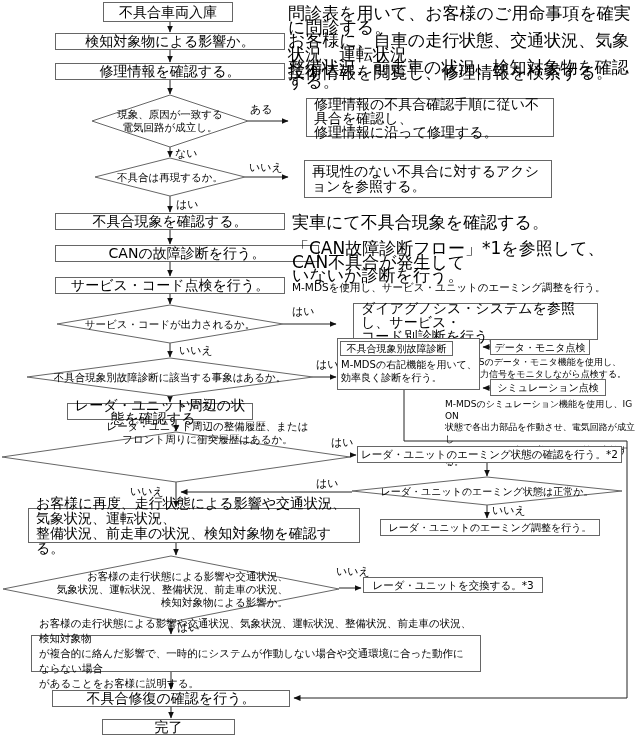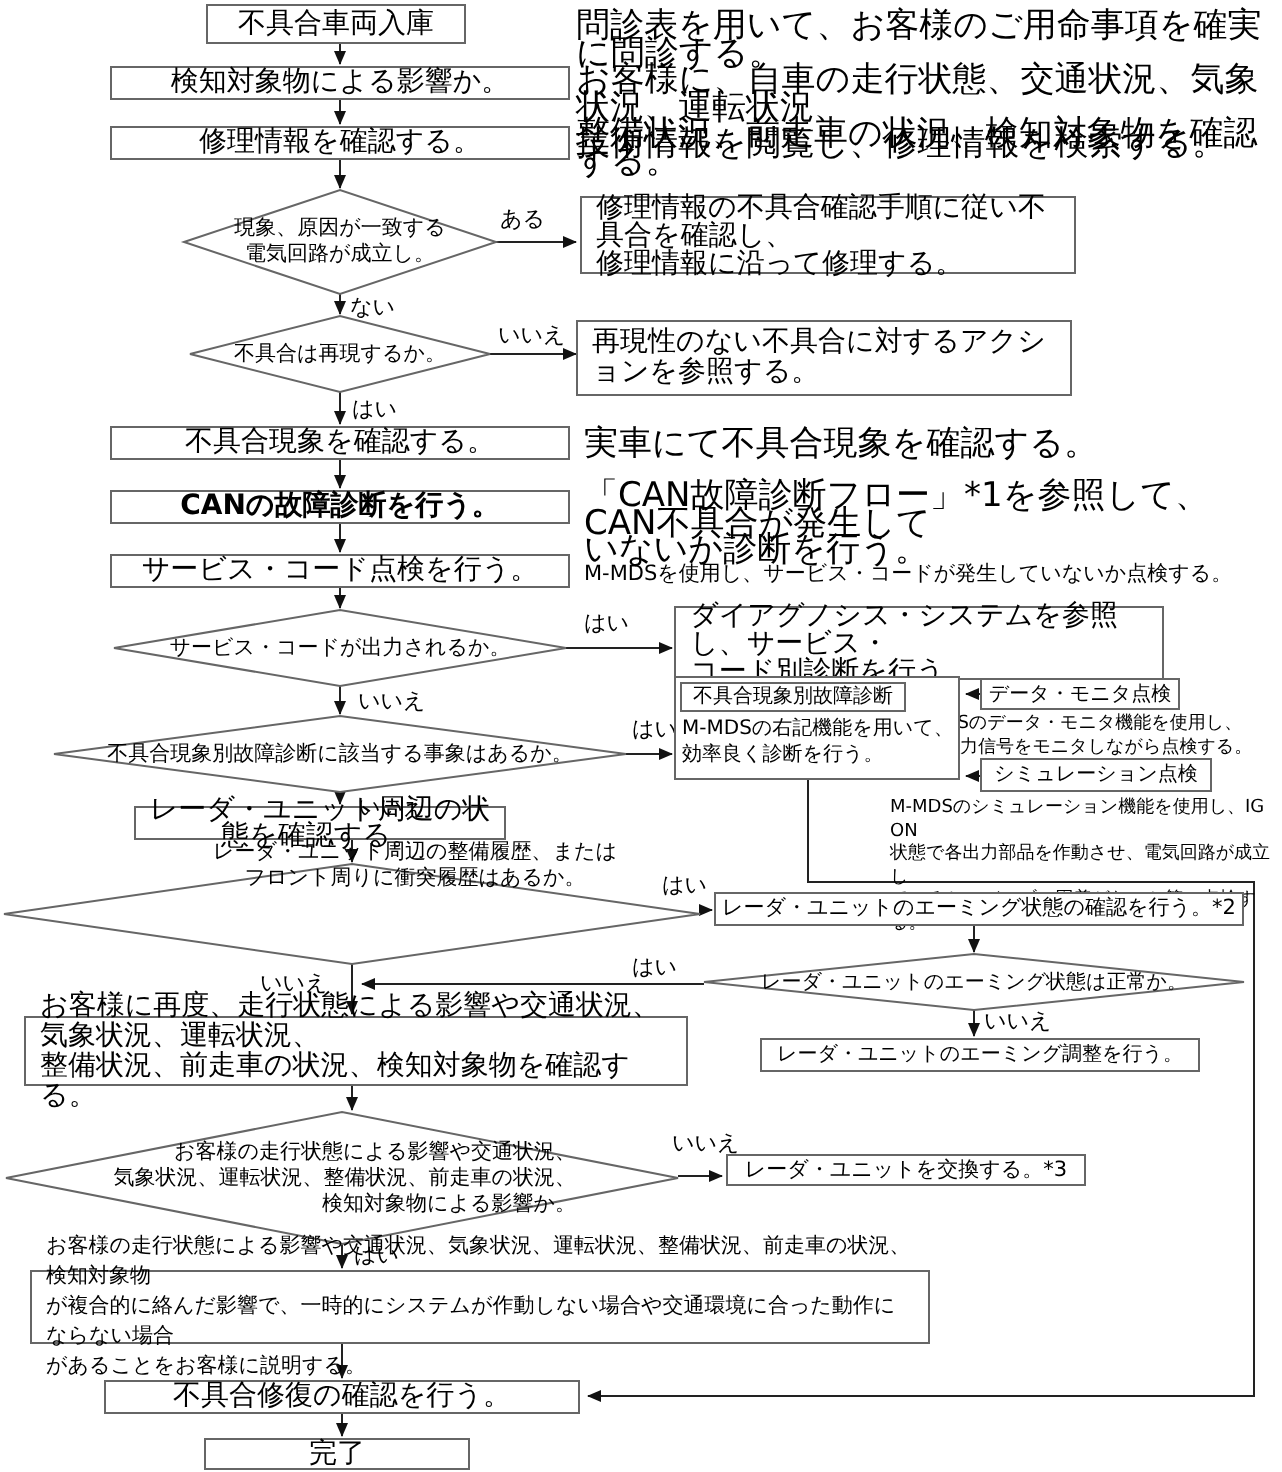--- a/index.html
+++ b/index.html
@@ -4,21 +4,21 @@
 <style>
   html,body{margin:0;padding:0;background:#fff;}
   .stage{position:relative;width:641px;height:736px;background:#fff;
          font-family:"DejaVu Sans",sans-serif;color:#000;overflow:hidden;}
   .stage svg{position:absolute;left:0;top:0;}
   .ln{stroke:#222;stroke-width:1;fill:none;}
   .dia{fill:#fff;stroke:#666;stroke-width:1;}
   .bx{position:absolute;border:1px solid #666;background:#fff;box-sizing:border-box;
       display:flex;align-items:center;justify-content:center;text-align:center;
       font-size:14px;line-height:13px;white-space:pre-line;}
-  .bx.left{justify-content:flex-start;text-align:left;padding:0 7px;line-height:15px;}
+  .bx.left{justify-content:flex-start;text-align:left;padding:0 7px;line-height:15px;margin-left:16px;}
   .note{position:absolute;font-size:17px;line-height:13.5px;white-space:pre-line;}
   .note.sm{font-size:9px;line-height:11.5px;}
   .dtxt{position:absolute;font-size:10.5px;line-height:13px;text-align:center;white-space:pre-line;}
   .lbl{position:absolute;font-size:11px;line-height:11px;}
   .f10{font-size:10px;}
   .f105{font-size:10.5px;}
   .lh12{line-height:12.5px;}
 </style>
 </head>
 <body>
@@ -71,21 +71,21 @@
     <polygon class="dia" points="27,377 170,358 313,377 170,396"></polygon>
     <polygon class="dia" points="2,457 176,432 350,457 176,482"></polygon>
     <polygon class="dia" points="3,589 171,556 339,589 171,622"></polygon>
     <polygon class="dia" points="352,491 487,477 622,491 487,505"></polygon>
   </svg>
 
   <div class="bx" style="left:103px;top:2px;width:130px;height:20px;">不具合車両入庫</div>
   <div class="bx" style="left:55px;top:33px;width:230px;height:17px;">検知対象物による影響か。</div>
   <div class="bx" style="left:55px;top:63px;width:230px;height:17px;">修理情報を確認する。</div>
   <div class="bx" style="left:55px;top:213px;width:230px;height:17px;">不具合現象を確認する。</div>
-  <div class="bx" style="left:55px;top:245px;width:230px;height:17px;font-weight:bold;">CANの故障診断を行う。</div>
+  <div class="bx" style="left:55px;top:245px;width:264px;height:17px;">CANの故障診断を行う。</div>
   <div class="bx" style="left:55px;top:277px;width:230px;height:17px;">サービス・コード点検を行う。</div>
   <div class="bx" style="left:67px;top:403px;width:186px;height:17px;">レーダ・ユニット周辺の状態を確認する。</div>
   <div class="bx left" style="left:12px;top:508px;width:332px;height:35px;">お客様に再度、走行状態による影響や交通状況、気象状況、運転状況、
 整備状況、前走車の状況、検知対象物を確認する。</div>
   <div class="bx left f105 lh12" style="left:15px;top:635px;width:450px;height:37px;">お客様の走行状態による影響や交通状況、気象状況、運転状況、整備状況、前走車の状況、検知対象物
 が複合的に絡んだ影響で、一時的にシステムが作動しない場合や交通環境に合った動作にならない場合
 があることをお客様に説明する。</div>
   <div class="bx" style="left:52px;top:690px;width:238px;height:17px;">不具合修復の確認を行う。</div>
   <div class="bx" style="left:102px;top:719px;width:133px;height:16px;">完了</div>
 
@@ -116,21 +116,21 @@
   <div class="lbl" style="left:336px;top:566px;">いいえ</div>
   <div class="lbl" style="left:177px;top:622px;">はい</div>
 
   <div class="note" style="left:288px;top:7px;width:350px;">問診表を用いて、お客様のご用命事項を確実に問診する。
 お客様に、自車の走行状態、交通状況、気象状況、運転状況、
 整備状況、前走車の状況、検知対象物を確認する。</div>
   <div class="note" style="left:288px;top:66px;width:340px;">技術情報を閲覧し、修理情報を検索する。</div>
   <div class="note" style="left:292px;top:216px;width:330px;">実車にて不具合現象を確認する。</div>
   <div class="note" style="left:292px;top:242px;width:345px;">「CAN故障診断フロー」*1を参照して、CAN不具合が発生して
 いないか診断を行う。</div>
-  <div class="note f105" style="left:292px;top:281px;width:349px;">M-MDSを使用し、サービス・コードが発生していないか点検する。</div>
+  <div class="note f105" style="left:292px;top:281px;width:349px;">M-MDSを使用し、サービス・ユニットのエーミング調整を行う。</div>
   <div class="note sm" style="left:453px;top:357px;width:182px;">M-MDSのデータ・モニタ機能を使用し、
 各入出力信号をモニタしながら点検する。</div>
   <div class="note sm" style="left:445px;top:399px;width:192px;">M-MDSのシミュレーション機能を使用し、IG ON
 状態で各出力部品を作動させ、電気回路が成立し
 ているか、バルブの固着がないか等の点検する。</div>
 
   <div class="bx left" style="left:290px;top:98px;width:248px;height:39px;line-height:14px;">修理情報の不具合確認手順に従い不具合を確認し、
 修理情報に沿って修理する。</div>
   <div class="bx left" style="left:288px;top:160px;width:248px;height:38px;">再現性のない不具合に対するアクションを参照する。</div>
   <div class="bx left" style="left:337px;top:303px;width:245px;height:37px;line-height:14px;">ダイアグノシス・システムを参照し、サービス・

